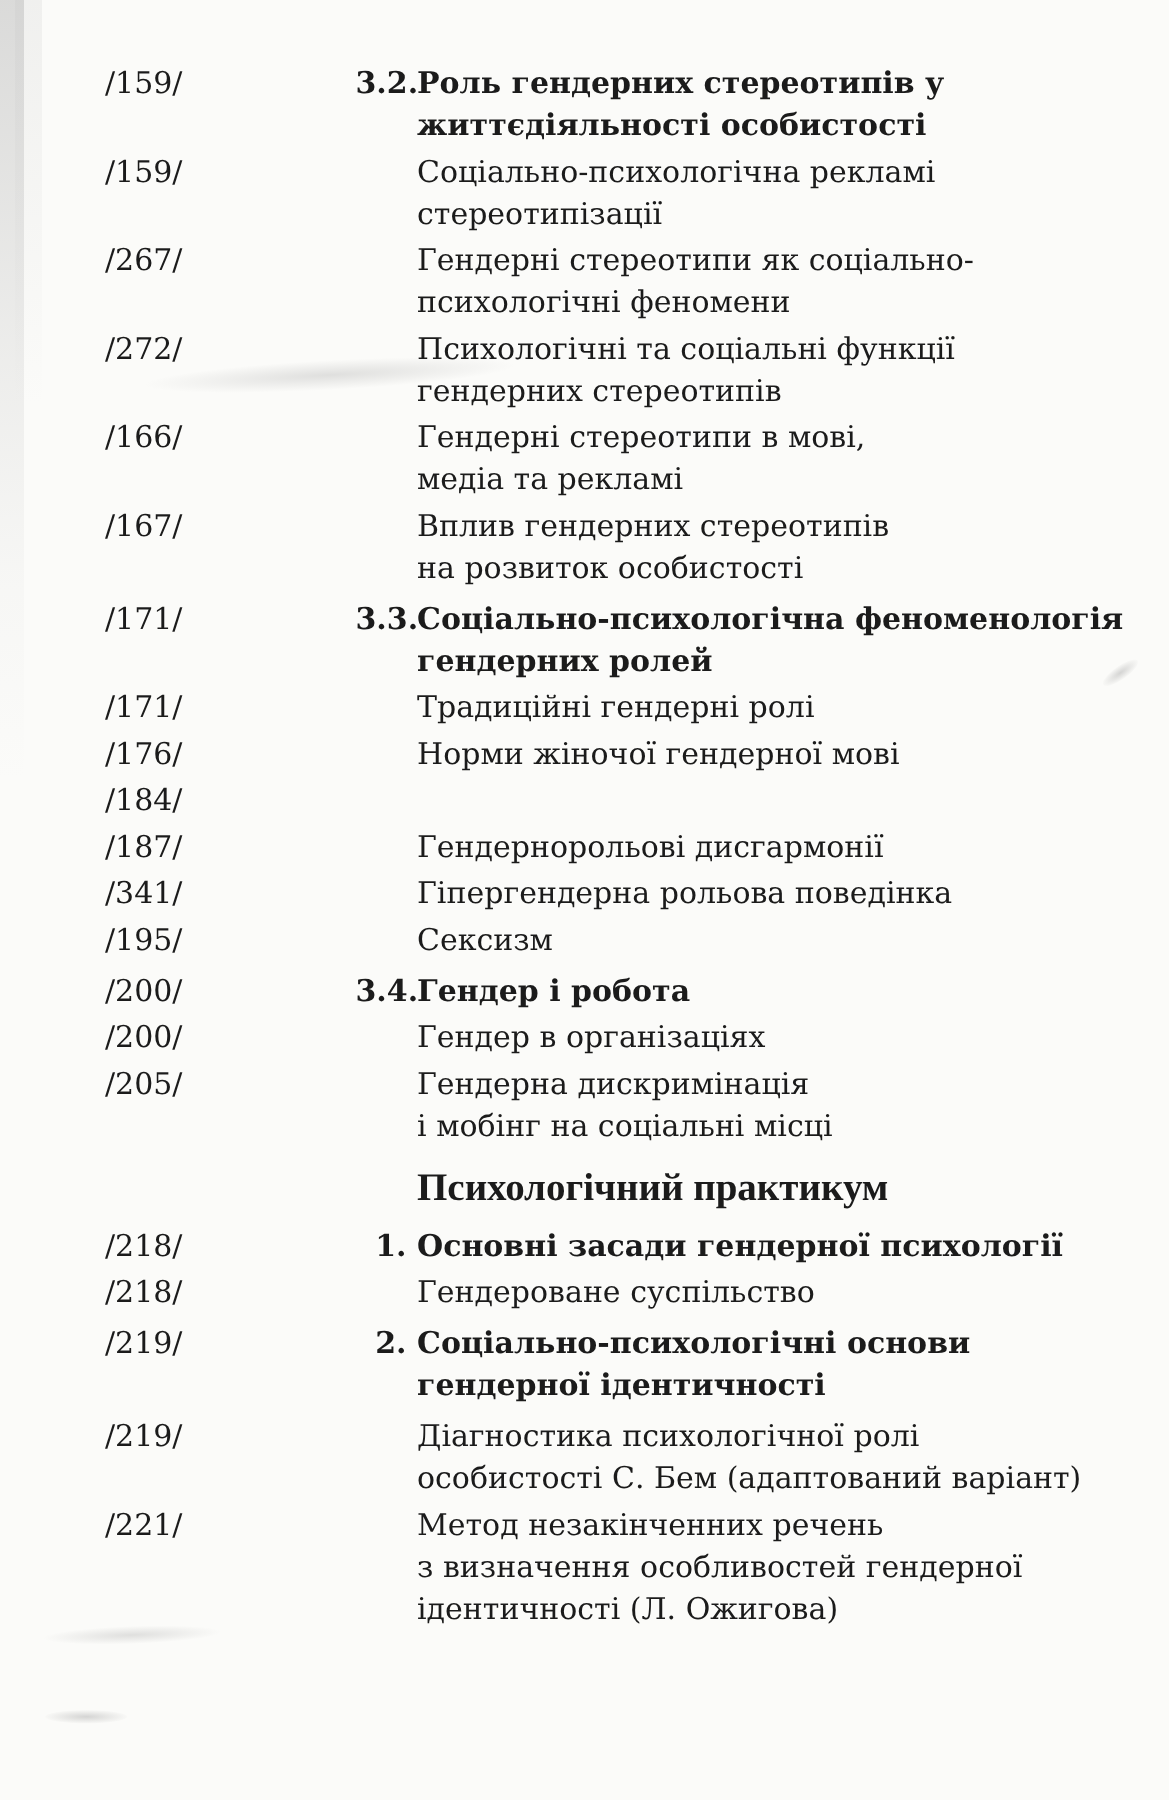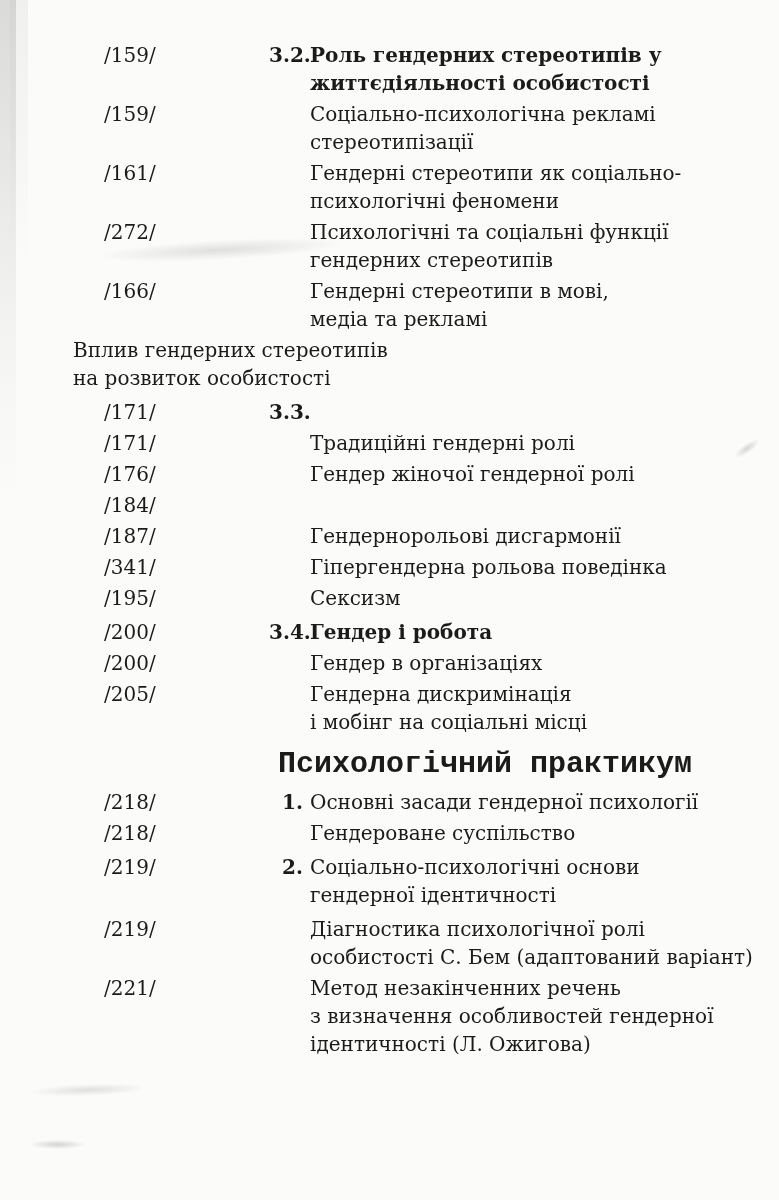--- a/index.html
+++ b/index.html
@@ -65,46 +65,45 @@
     line-height: 28px;
   }
   .toc-row {
     display: flex;
     align-items: flex-start;
     margin-bottom: 3px;
   }
   .toc-row.gap-section { margin-top: 6px; }
   .col-page {
     width: 237px;
-    padding-left: 104px;
+    padding-left: 70px;
     box-sizing: border-box;
     flex: none;
     white-space: nowrap;
   }
   .col-num {
     width: 41px;
     flex: none;
     text-align: right;
     padding-right: 7px;
     box-sizing: border-box;
     font-weight: bold;
-    margin-left: 32px;
   }
   .toc-row.plain .col-num { font-weight: normal; }
   .col-title {
     flex: 1;
     white-space: pre-line;
   }
   .toc-row.numbered .col-title { font-weight: bold; }
-  .toc-row.numbered.practicum-item .col-title { font-weight: normal; }
+  .toc-row.numbered.practicum-item .col-title { font-weight: bold; }
   .practicum-heading {
     margin: 14px 0 10px 278px;
-    font-family: Liberation Mono, monospace;
+    font-family: Liberation Serif, serif;
     font-weight: bold;
-    font-size: 30px;
+    font-size: 26px;
     line-height: 28px;
   }
 </style>
 </head>
 <body style="background: rgb(251, 251, 249); color: rgb(27, 27, 27);">
 
 <div class="scan-edge"></div>
 <div class="scan-edge-soft"></div>
 <div class="smudge smudge-1"></div>
 <div class="smudge smudge-2"></div>
@@ -119,55 +118,58 @@
         <div class="col-title">Роль гендерних стереотипів у
 життєдіяльності особистості</div>
       </div>
       <div class="toc-row plain">
         <div class="col-page">/159/</div>
         <div class="col-num"></div>
         <div class="col-title">Соціально-психологічна рекламі
 стереотипізації</div>
       </div>
       <div class="toc-row plain">
-        <div class="col-page">/161/</div>
+        <div class="col-page">/267/</div>
         <div class="col-num"></div>
         <div class="col-title">Гендерні стереотипи як соціально-
 психологічні феномени</div>
       </div>
       <div class="toc-row plain">
         <div class="col-page">/272/</div>
         <div class="col-num"></div>
         <div class="col-title">Психологічні та соціальні функції
 гендерних стереотипів</div>
       </div>
       <div class="toc-row plain">
         <div class="col-page">/166/</div>
         <div class="col-num"></div>
         <div class="col-title">Гендерні стереотипи в мові,
 медіа та рекламі</div>
       </div>
       <div class="toc-row plain">
+        <div class="col-page">/167/</div>
         <div class="col-num"></div>
         <div class="col-title">Вплив гендерних стереотипів
 на розвиток особистості</div>
       </div>
       <div class="toc-row numbered gap-section">
         <div class="col-page">/171/</div>
         <div class="col-num">3.3.</div>
+        <div class="col-title">Соціально-психологічна феноменологія
+гендерних ролей</div>
       </div>
       <div class="toc-row plain">
         <div class="col-page">/171/</div>
         <div class="col-num"></div>
         <div class="col-title">Традиційні гендерні ролі</div>
       </div>
       <div class="toc-row plain">
         <div class="col-page">/176/</div>
         <div class="col-num"></div>
-        <div class="col-title">Гендер жіночої гендерної ролі</div>
+        <div class="col-title">Норми жіночої гендерної мові</div>
       </div>
       <div class="toc-row plain">
         <div class="col-page">/184/</div>
         <div class="col-num"></div>
       </div>
       <div class="toc-row plain">
         <div class="col-page">/187/</div>
         <div class="col-num"></div>
         <div class="col-title">Гендернорольові дисгармонії</div>
       </div>

